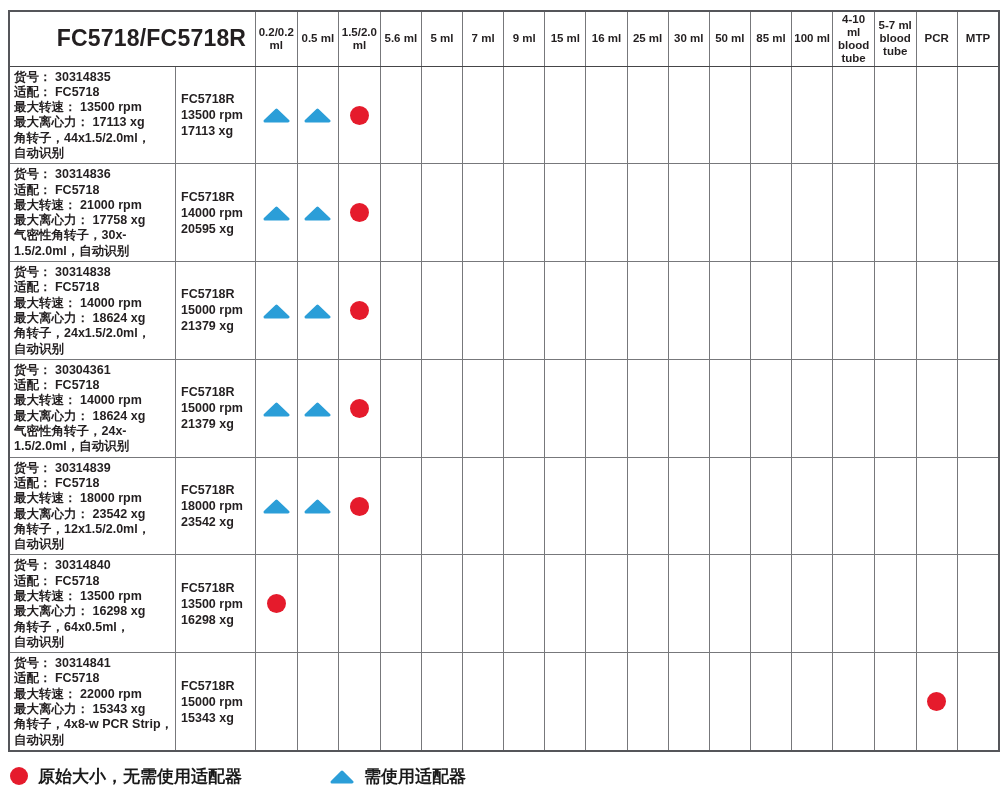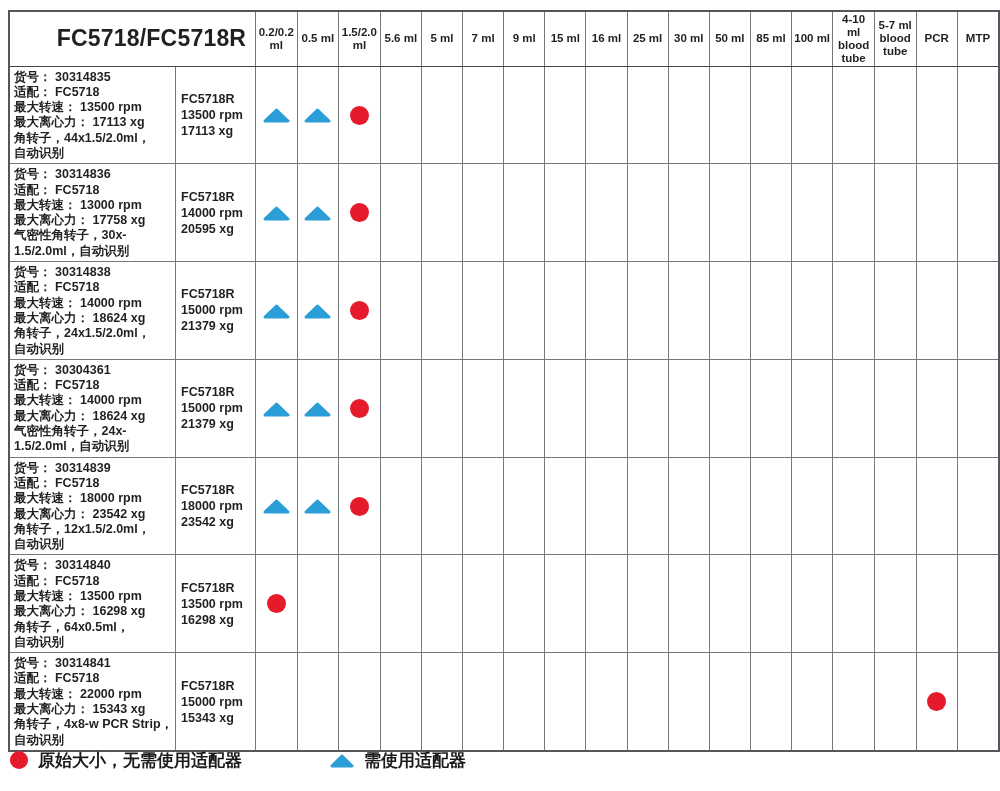--- a/index.html
+++ b/index.html
@@ -16,21 +16,21 @@
     padding:1px 1px;word-break:normal;}
   tbody tr{height:95px;}
   td.desc{vertical-align:top;padding:3px 2px 2px 4px;font-size:12.5px;line-height:15.3px;font-weight:600;
     white-space:nowrap;border-radius:16px;}
   td.spec-col{vertical-align:middle;padding:2px 12px 2px 5px;font-size:12.5px;line-height:16px;font-weight:700;
     white-space:nowrap;}
   td.cell{text-align:center;vertical-align:middle;padding:0;}
   .dot{display:inline-block;border-radius:50%;vertical-align:middle;}
   .tri svg{display:inline-block;vertical-align:middle;}
 
-  .legend{position:absolute;left:10px;top:746px;display:flex;align-items:center;height:28px;}
+  .legend{position:absolute;left:10px;top:762px;display:flex;align-items:center;height:28px;}
   .legend-item{display:flex;align-items:center;gap:10px;}
   .legend-item + .legend-item{margin-left:88px;}
   .legend-label{font-size:17px;font-weight:600;color:#1a1a1a;}
 </style>
 </head>
 <body>
 
 <div class="page">
 
   <table class="spec">
@@ -114,21 +114,21 @@
           <td class="cell"></td>
           <td class="cell"></td>
           <td class="cell"></td>
           <td class="cell"></td>
           <td class="cell"></td>
         </tr>
         <tr>
           <td class="desc">
             <div>货号： 30314836</div>
             <div>适配： FC5718</div>
-            <div>最大转速： 13000 rpm</div>
+            <div>最大转速： 21000 rpm</div>
             <div>最大离心力： 17758 xg</div>
             <div>气密性角转子，30x-</div>
             <div>1.5/2.0ml，自动识别</div>
           </td>
           <td class="spec-col">
             <div>FC5718R</div>
             <div>14000 rpm</div>
             <div>20595 xg</div>
           </td>
           <td class="cell"><span class="tri"><svg width="27" height="15" viewBox="0 0 27 15">

